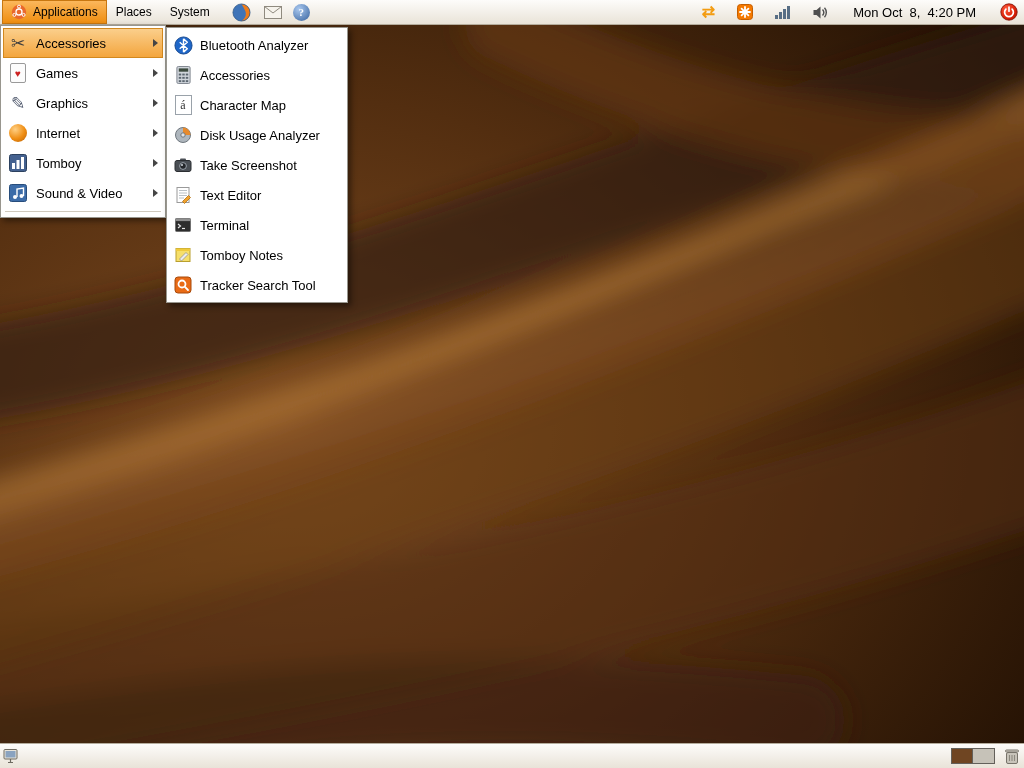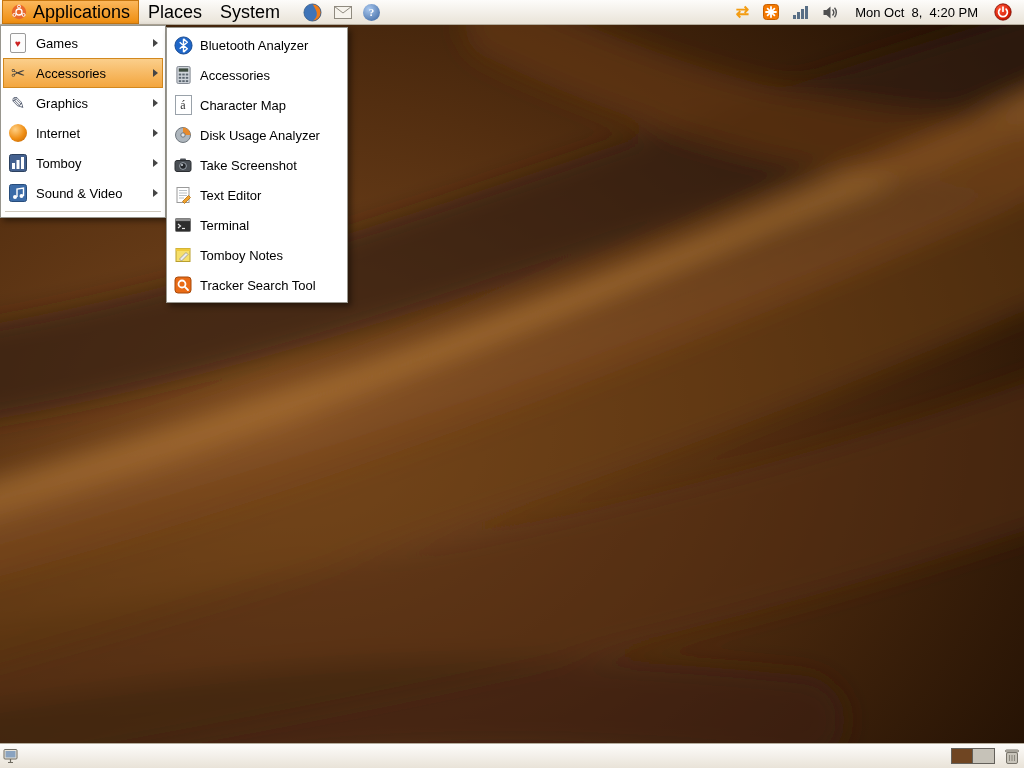--- a/index.html
+++ b/index.html
@@ -11,27 +11,27 @@
   .wallpaper{position:absolute;inset:0;z-index:0}
   .wallpaper svg{display:block;width:100%;height:100%}
 
   
   .panel{position:absolute;left:0;width:100%;height:25px;box-sizing:border-box;
          background:linear-gradient(#fdfcfa,#e9e3d8);display:flex;align-items:center;z-index:10}
   .panel.top{top:0;border-bottom:1px solid #b4ac9c}
   .panel.bottom{bottom:0;border-top:1px solid #b4ac9c}
 
   .menubar{display:flex;height:100%;align-items:stretch;padding-left:2px}
-  .mb-item{display:flex;align-items:center;gap:6px;padding:0 9px;font-size:18px;cursor:default}
+  .mb-item{display:flex;align-items:center;gap:6px;padding:0 9px;font-size:12px;cursor:default}
   .mb-item.active{background:linear-gradient(#fcb95f,#ee8c0d);box-shadow:inset 0 0 0 1px #c87710}
 
   .launchers{display:flex;align-items:center;gap:9px;margin-left:12px}
   .launcher{display:flex;align-items:center;justify-content:center;width:22px;height:22px}
 
-  .tray{margin-left:auto;display:flex;align-items:center;gap:14px;height:100%;padding-right:12px}
+  .tray{margin-left:auto;display:flex;align-items:center;gap:22px;height:100%;padding-right:6px}
   .tray-ic{display:flex;align-items:center;justify-content:center}
   .clock{font-size:13px;white-space:pre;padding:0 2px}
 
   
   .help-icon{width:17px;height:17px;border-radius:50%;
     background:radial-gradient(circle at 35% 30%,#a9c8ef,#36619c);
     display:flex;align-items:center;justify-content:center}
   .help-icon::after{content:"?";color:#fff;font-size:11px;font-weight:bold;
     font-family:"Liberation Serif",serif}
   .net-icon::after{content:"⇄";color:#f39c12;font-size:16px;font-weight:bold;line-height:1}
@@ -178,31 +178,31 @@
           <circle cx="9" cy="9" r="8.2" fill="url(#pg)" stroke="#7e0c00" stroke-width="0.8"></circle>
           <path d="M9 4 V8.2" stroke="#fff" stroke-width="1.7" stroke-linecap="round"></path>
           <path d="M5.9 6.2 A4.4 4.4 0 1 0 12.1 6.2" fill="none" stroke="#fff" stroke-width="1.7" stroke-linecap="round"></path>
         </svg>
       </span>
     </div>
   </div>
 
   <div class="menu app-menu">
 
+    <div class="menu-item hl">
+      <span class="mi-icon acc-glyph"></span>
+      <span class="mi-label">Accessories</span>
+      <span class="mi-arrow"></span>
+    </div>
+
     <div class="menu-item">
       <span class="mi-icon">
           <span class="card-icon"></span>
         </span>
       <span class="mi-label">Games</span>
-      <span class="mi-arrow"></span>
-    </div>
-
-    <div class="menu-item hl">
-      <span class="mi-icon acc-glyph"></span>
-      <span class="mi-label">Accessories</span>
       <span class="mi-arrow"></span>
     </div>
 
     <div class="menu-item">
       <span class="mi-icon graphics-glyph"></span>
       <span class="mi-label">Graphics</span>
       <span class="mi-arrow"></span>
     </div>
 
     <div class="menu-item">

